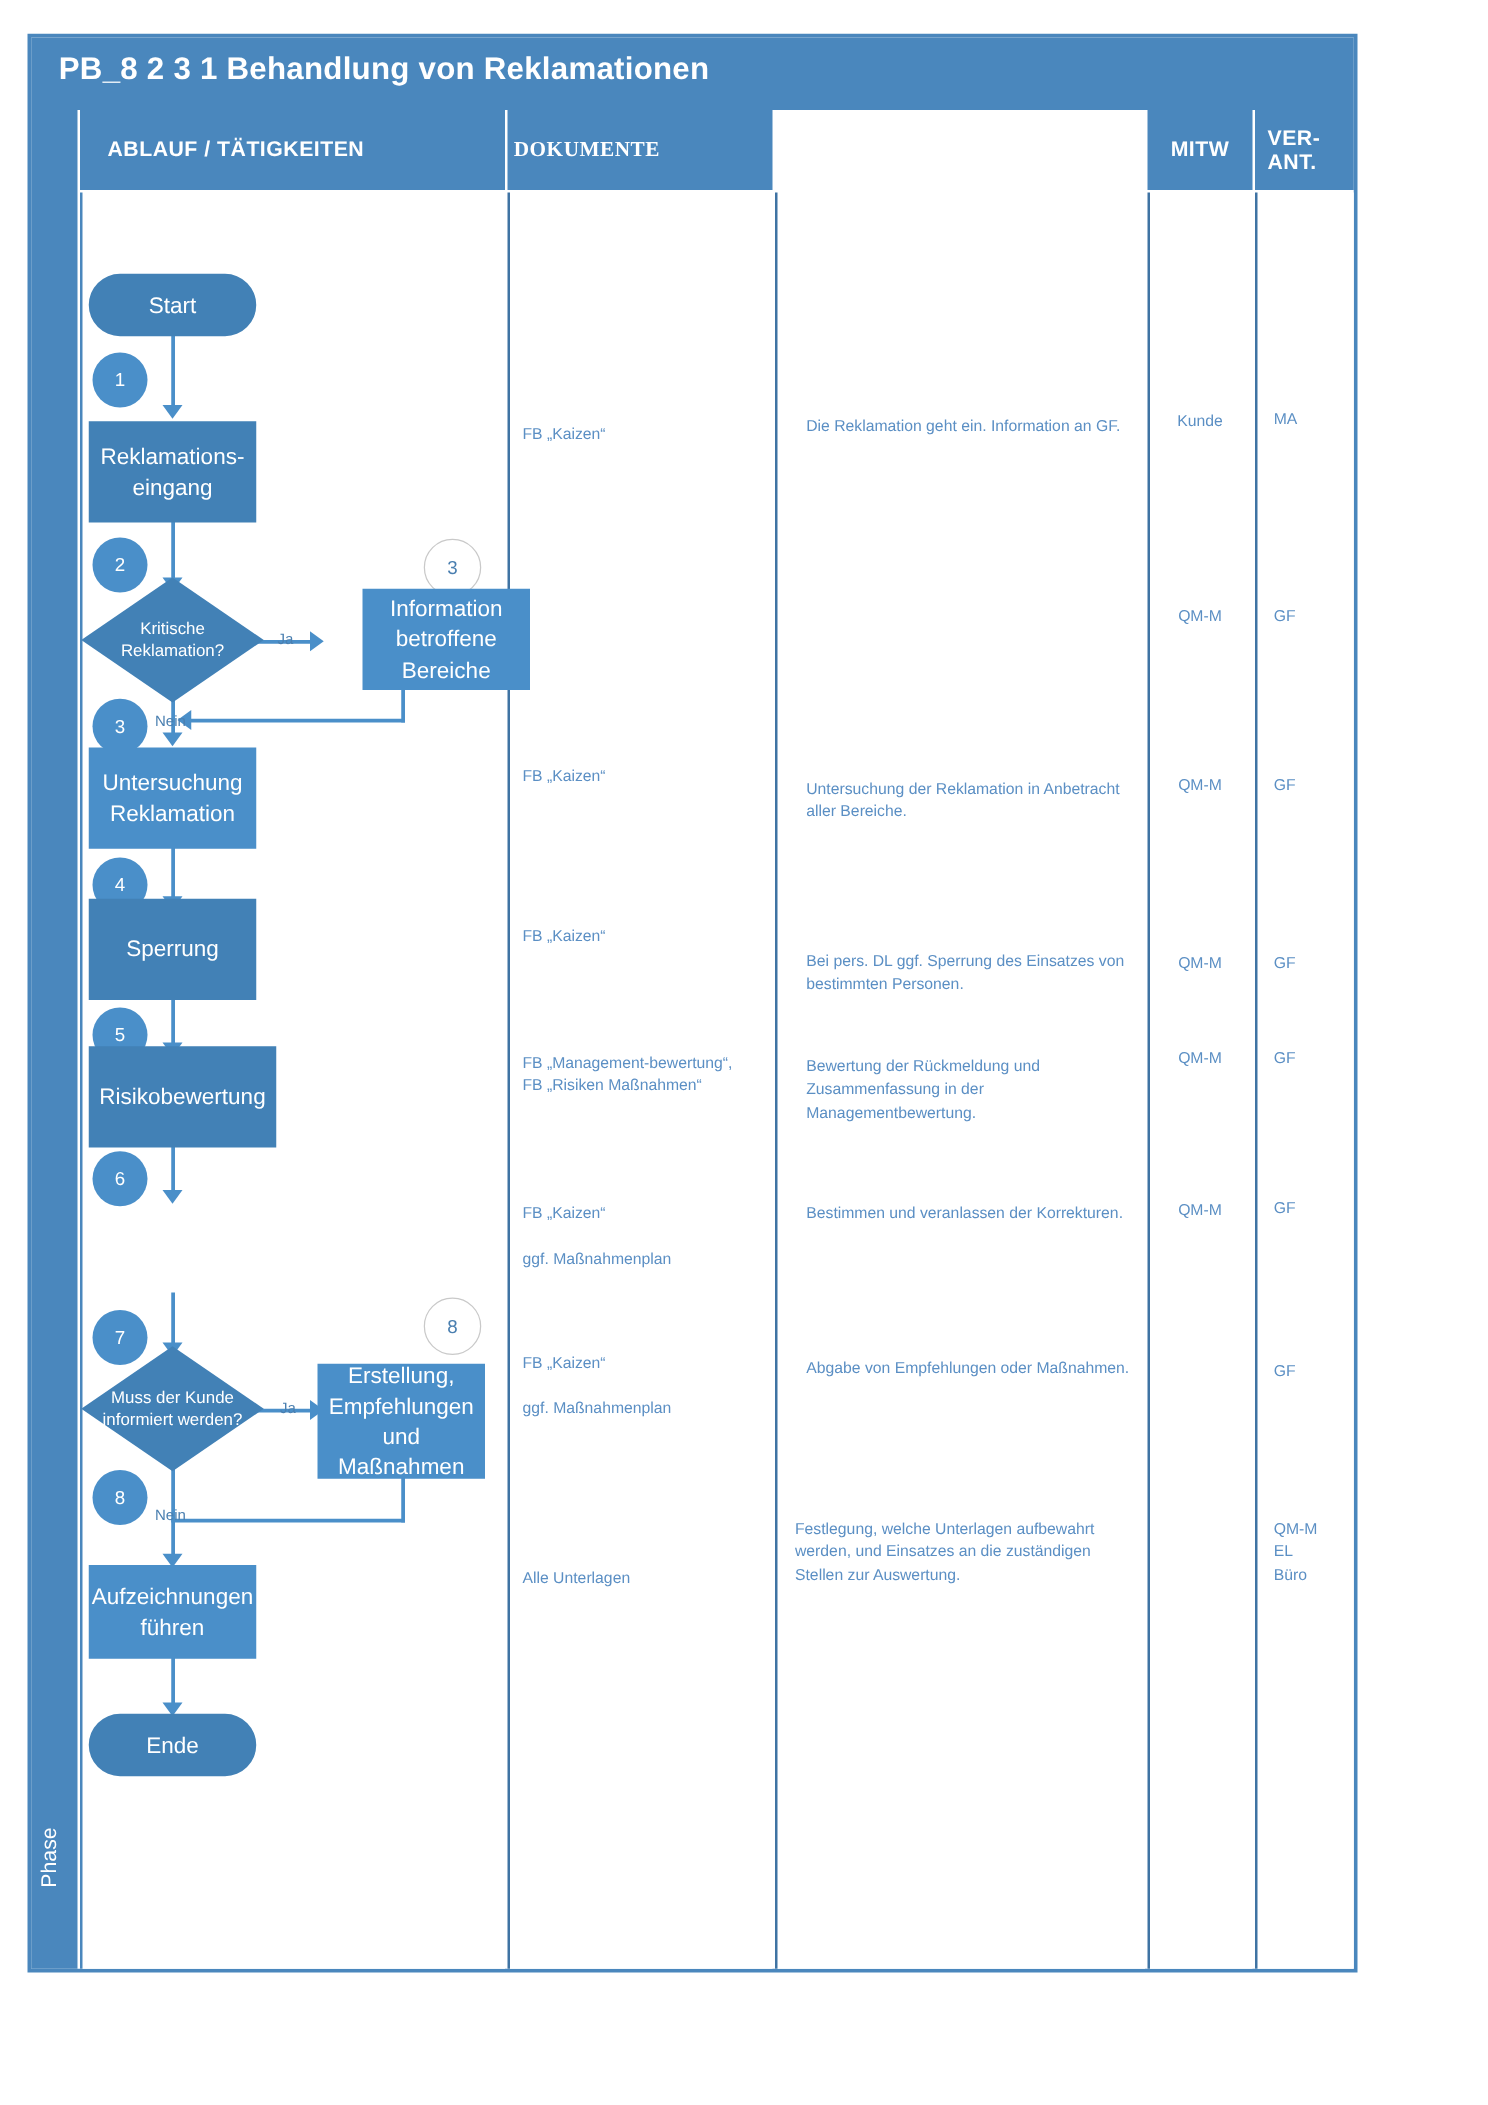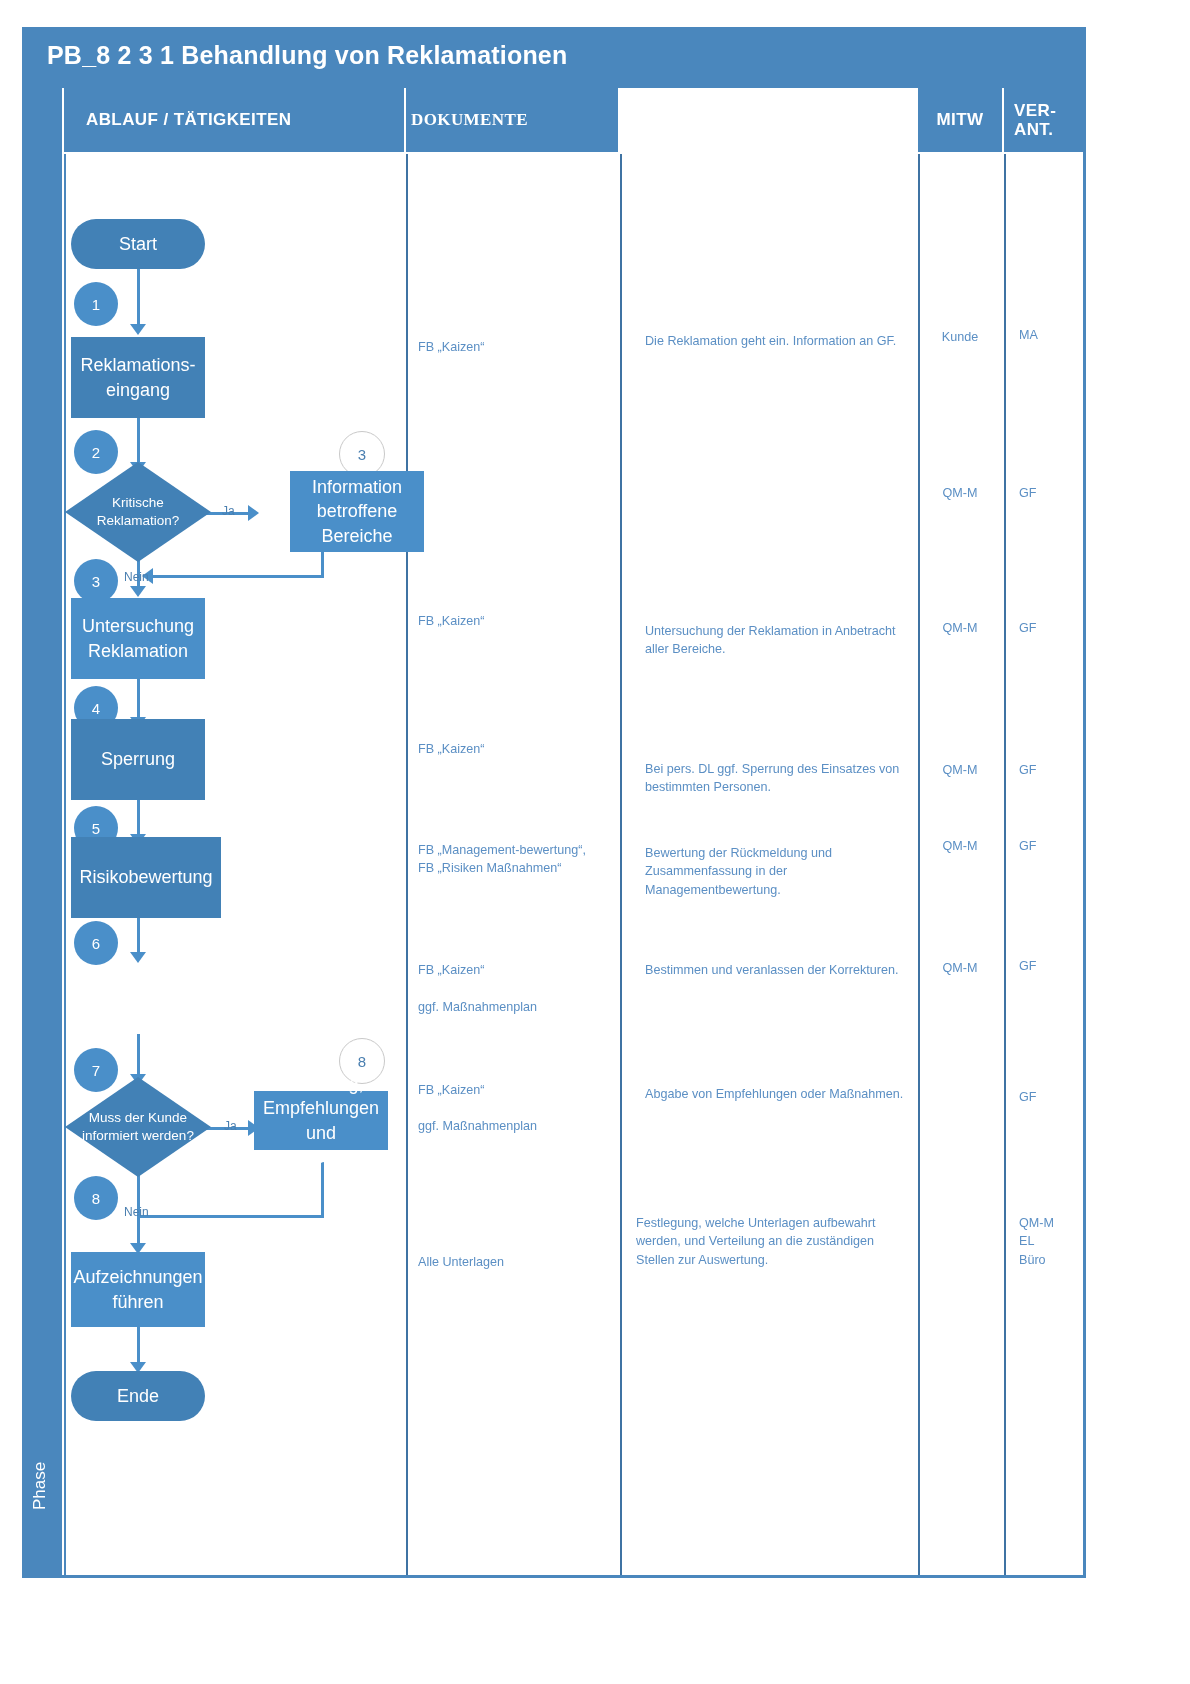--- a/index.html
+++ b/index.html
@@ -204,21 +204,21 @@
   <div class="dia-wrap" style="left:64px;top:1076px;width:148px;height:102px;">
     <svg width="148" height="102">
       <polygon points="74,1 147,51 74,101 1,51" fill="#4281b6"></polygon>
     </svg>
     <div class="dia-txt">
         <span style="white-space:pre-line;">Muss der Kunde
 informiert werden?</span>
       </div>
   </div>
 
-  <div class="shape proc" style="left:254px;top:1091px;width:134px;height:59px;">
+  <div class="shape proc" style="left:254px;top:1091px;width:134px;height:92px;">
     <span style="white-space:pre-line;">Erstellung,
 Empfehlungen und
 Maßnahmen</span>
   </div>
 
   <div class="shape proc" style="left:71px;top:1252px;width:134px;height:75px;">
     <span style="white-space:pre-line;">Aufzeichnungen
 führen</span>
   </div>
 
@@ -235,21 +235,21 @@
   <div class="cell" style="left:418px;top:1081px;width:185px;">FB „Kaizen“</div>
   <div class="cell" style="left:418px;top:1117px;width:185px;">ggf. Maßnahmenplan</div>
   <div class="cell" style="left:418px;top:1253px;width:185px;">Alle Unterlagen</div>
 
   <div class="cell" style="left:645px;top:332px;width:262px;">Die Reklamation geht ein. Information an GF.</div>
   <div class="cell" style="left:645px;top:622px;width:262px;">Untersuchung der Reklamation in Anbetracht aller Bereiche.</div>
   <div class="cell" style="left:645px;top:760px;width:262px;">Bei pers. DL ggf. Sperrung des Einsatzes von bestimmten Personen.</div>
   <div class="cell" style="left:645px;top:844px;width:262px;">Bewertung der Rückmeldung und Zusammenfassung in der Managementbewertung.</div>
   <div class="cell" style="left:645px;top:961px;width:262px;">Bestimmen und veranlassen der Korrekturen.</div>
   <div class="cell" style="left:645px;top:1085px;width:262px;">Abgabe von Empfehlungen oder Maßnahmen.</div>
-  <div class="cell" style="left:636px;top:1214px;width:272px;">Festlegung, welche Unterlagen aufbewahrt werden, und Verteilung an die zuständigen Stellen zur Auswertung.</div>
+  <div class="cell" style="left:636px;top:1214px;width:272px;">Festlegung, welche Unterlagen aufbewahrt werden, und Einsatzes an die zuständigen Stellen zur Auswertung.</div>
 
   <div class="cell center" style="left:918px;top:328px;width:84px;">Kunde</div>
   <div class="cell center" style="left:918px;top:484px;width:84px;">QM-M</div>
   <div class="cell center" style="left:918px;top:619px;width:84px;">QM-M</div>
   <div class="cell center" style="left:918px;top:761px;width:84px;">QM-M</div>
   <div class="cell center" style="left:918px;top:837px;width:84px;">QM-M</div>
   <div class="cell center" style="left:918px;top:959px;width:84px;">QM-M</div>
 
   <div class="cell" style="left:1019px;top:326px;width:64px;">MA</div>
   <div class="cell" style="left:1019px;top:484px;width:64px;">GF</div>

